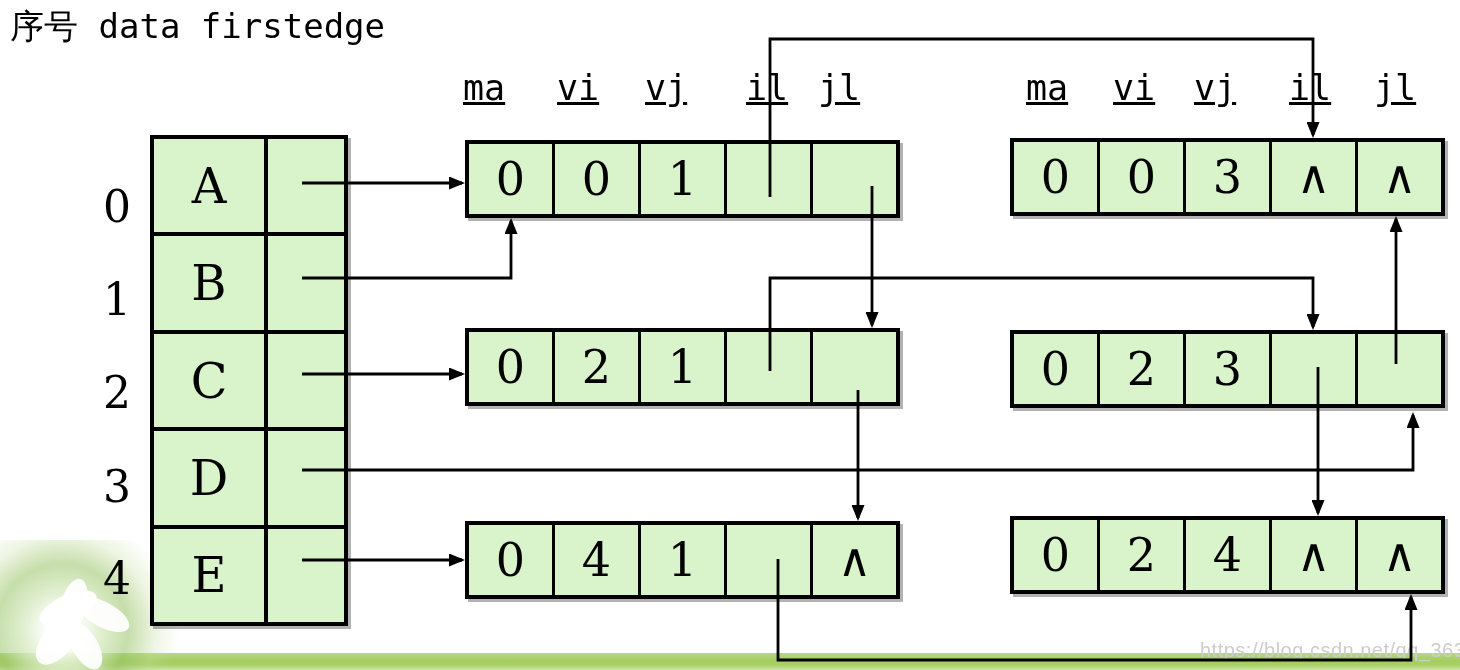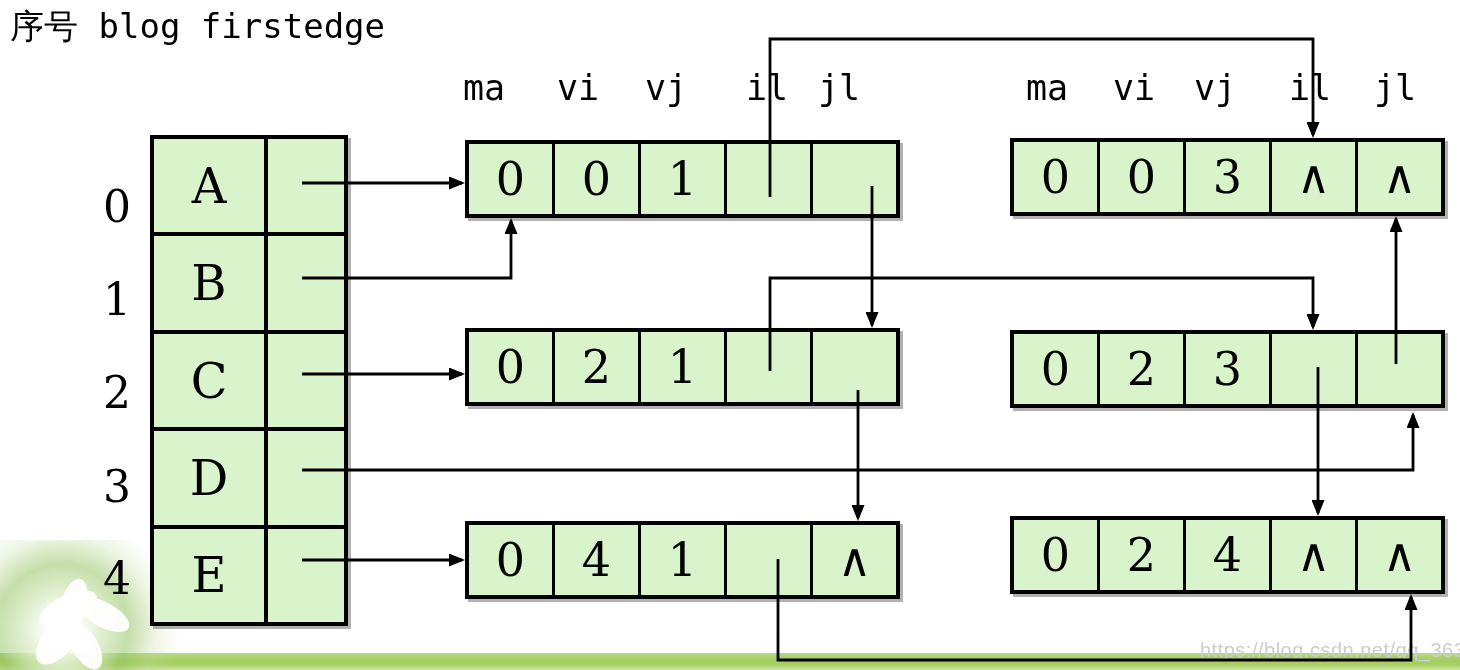--- a/index.html
+++ b/index.html
@@ -43,40 +43,40 @@
   
   .enode{position:absolute;width:435px;height:78px;border:4px solid #000;background:#d9f3ca;
     display:flex;z-index:3;box-sizing:border-box;box-shadow:3px 3px 0 rgba(0,0,0,.30);}
   .ecell{flex:1;border-left:3px solid #000;display:flex;align-items:center;justify-content:center;
     font-family:"DejaVu Serif",serif;font-size:46px;color:#000;}
   .ecell:first-child{border-left:none;}
 
   
   .ehdr{position:absolute;top:68px;z-index:3;width:40px;text-align:center;
     transform:translateX(-50%);font-family:"DejaVu Sans Mono",monospace;
-    font-size:35px;color:#000;white-space:nowrap;}
+    font-size:35px;color:#000;white-space:nowrap;text-decoration:underline;}
 
   
   #wires{position:absolute;left:0;top:0;z-index:5;pointer-events:none;}
 </style>
 </head>
 <body>
 
 <div id="stage">
 
   <div id="bottom-bar"></div>
   <div id="flower">
     <div class="petal p1"></div>
     <div class="petal p2"></div>
     <div class="petal p3"></div>
     <div class="petal p4"></div>
     <div class="petal p5"></div>
   </div>
 
-  <div id="page-title">序号 blog firstedge</div>
+  <div id="page-title">序号 data firstedge</div>
   <div id="watermark">https://blog.csdn.net/qq_36385889</div>
 
   <div id="vtable">
     <div class="vrow">
       <div class="vcell-data">A</div>
       <div class="vcell-ptr"></div>
     </div>
     <div class="vrow">
       <div class="vcell-data">B</div>
       <div class="vcell-ptr"></div>

